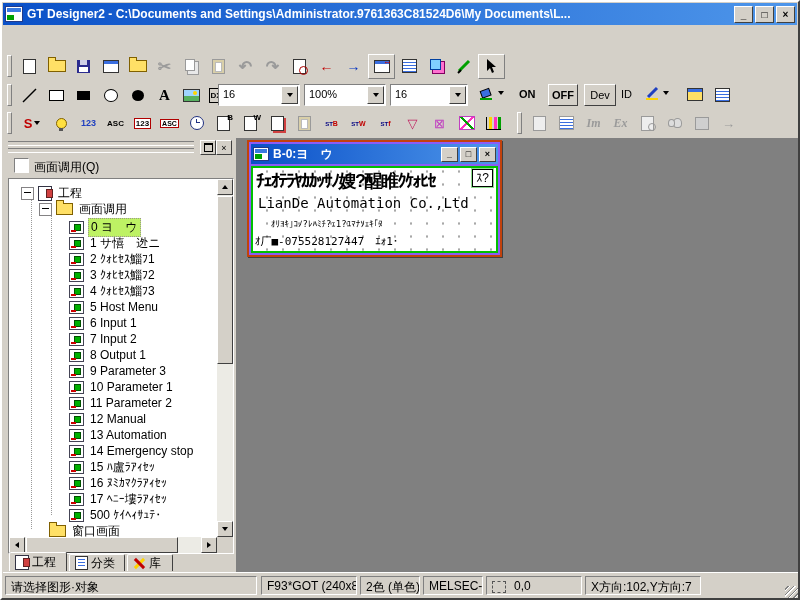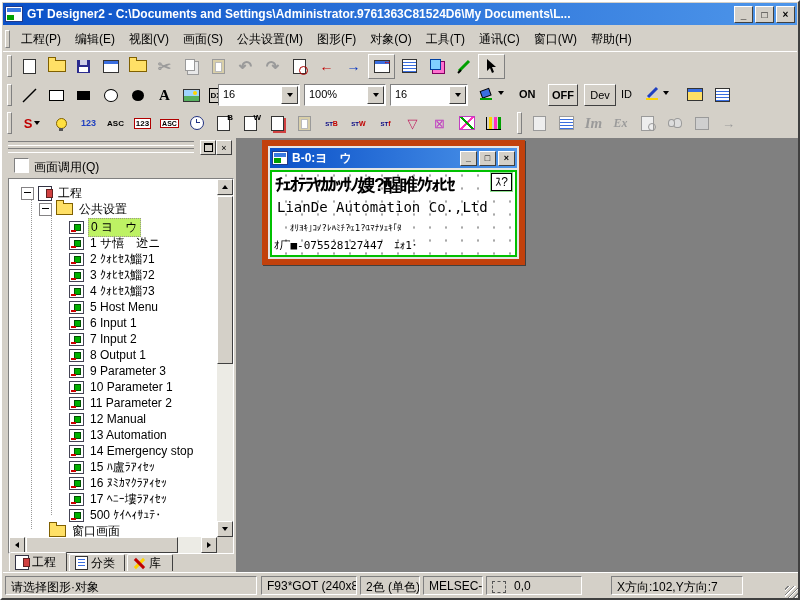--- a/index.html
+++ b/index.html
@@ -115,22 +115,22 @@
   .tab{position:absolute;height:17px;background:#d4d0c8;border:1px solid;border-color:#fff #404040 #404040 #fff;border-bottom:none;
      border-radius:2px 2px 0 0;display:flex;align-items:center;gap:3px;font-size:12px;padding:0 5px;box-sizing:border-box;}
   .tab.active{height:19px;z-index:3;}
   .minilist{width:11px;height:12px;background:#fff;border:1px solid #333;
      background-image:repeating-linear-gradient(#3a6ee0 0 1px,transparent 1px 3px);background-position:2px 2px;background-size:7px 9px;background-repeat:no-repeat;}
   .xtool{position:relative;width:13px;height:13px;}
   .xtool i{position:absolute;left:5px;top:0;width:3px;height:13px;background:#ffd400;transform:rotate(45deg);}
   .xtool i+i{background:#c00000;transform:rotate(-45deg);}
 
   
-  .docwin{left:260px;top:138px;width:251px;height:113px;background:#e5e5e5;
-     border:6px solid #c2410c;box-shadow:1px 1px 0 #404040;}
+  .docwin{left:245px;top:138px;width:251px;height:113px;background:#8b5cf6;
+     border:2px solid #c2410c;box-shadow:1px 1px 0 #404040;}
   .doctitle{position:absolute;left:2px;top:2px;right:2px;height:20px;
      background:linear-gradient(90deg,#0a50c8,#4e96ea);display:flex;align-items:center;padding:0 2px;box-sizing:border-box;}
   .doctitle .t{color:#fff;font-weight:bold;font-size:12px;flex:1;margin-left:4px;white-space:nowrap;}
   .docbtn{width:15px;height:13px;background:#d4d0c8;font-size:9px;font-weight:bold;margin-left:2px;
      border:1px solid;border-color:#fff #404040 #404040 #fff;display:flex;align-items:center;justify-content:center;}
   .doccontent{position:absolute;left:2px;top:24px;right:2px;bottom:2px;background:#fff;
      border:2px solid #00c000;box-sizing:border-box;
      background-image:radial-gradient(circle,#a8a8a8 1px,transparent 1.3px);background-size:16px 13px;background-position:6px 10px;}
   .dline1{position:absolute;left:3px;top:1px;font-size:18px;font-weight:bold;letter-spacing:-1.5px;white-space:nowrap;}
   .dkey{position:absolute;right:3px;top:1px;border:1px solid #000;outline:1px solid #8fe08f;background:#fff;font-size:12px;padding:1px 3px;}
@@ -152,34 +152,20 @@
 <div id="app">
 
   <div class="abs titlebar">
     <span class="appicon"></span>
     <span class="t">GT Designer2 - C:\Documents and Settings\Administrator.9761363C81524D6\My Documents\L...</span>
     <span class="wbtn">_</span>
     <span class="wbtn">□</span>
     <span class="wbtn">×</span>
   </div>
 
-  <div class="abs menubar">
-    <span class="mgrip"></span>
-    <span class="mitem">工程(P)</span>
-    <span class="mitem">编辑(E)</span>
-    <span class="mitem">视图(V)</span>
-    <span class="mitem">画面(S)</span>
-    <span class="mitem">公共设置(M)</span>
-    <span class="mitem">图形(F)</span>
-    <span class="mitem">对象(O)</span>
-    <span class="mitem">工具(T)</span>
-    <span class="mitem">通讯(C)</span>
-    <span class="mitem">窗口(W)</span>
-    <span class="mitem">帮助(H)</span>
-  </div>
 
   <div class="abs tbrow" style="top:50px;">
     <span class="vgrip"></span>
     <span class="tb">
         <span class="art-doc"></span>
       </span>
     <span class="tb">
         <span class="art-folder"></span>
       </span>
     <span class="tb">
@@ -376,21 +362,21 @@
       </span>
     <span class="sep"></span>
       <span class="vgrip"></span>
     <span class="tb">
         <span class="art-doc g"></span>
       </span>
     <span class="tb">
         <span class="art-lines g" style="border-color:#9a9a9a;"></span>
       </span>
     <span class="tb">
-        <span class="g" style="font-family:'Liberation Serif',serif;font-style:italic;font-weight:bold;font-size:15px;">Im</span>
+        <span class="g" style="font-family:'Liberation Serif',serif;font-style:italic;font-weight:bold;font-size:12px;">Im</span>
       </span>
     <span class="tb">
         <span class="g" style="font-family:'Liberation Serif',serif;font-style:italic;font-weight:bold;font-size:12px;">Ex</span>
       </span>
     <span class="tb">
         <span class="art-doc g"></span>
         <span style="position:absolute;right:4px;bottom:4px;width:6px;height:6px;border:1px solid #9a9a9a;border-radius:50%;"></span>
       </span>
     <span class="tb">
         <span class="art-binoc"></span>
@@ -423,21 +409,21 @@
       <div class="dotv" style="left:42px;top:32px;height:304px;"></div>
 
       <div class="trow" style="left:12px;top:6px;">
         <span class="exp"></span>
         <span class="proj"></span>
         <span class="lbl">工程</span>
       </div>
       <div class="trow" style="left:30px;top:22px;">
         <span class="exp"></span>
         <span class="fold"></span>
-        <span class="lbl">公共设置</span>
+        <span class="lbl">画面调用</span>
       </div>
 
       <div class="trow sel" style="left:56px;top:40px;">
           <span class="scr"></span>
           <span class="lbl">0 ヨ　ウ</span>
         </div>
       <div class="trow" style="left:56px;top:56px;">
           <span class="scr"></span>
           <span class="lbl">1 サ憘　迯ニ</span>
         </div>
@@ -568,17 +554,17 @@
       <span class="dline4">ｵ厂■-075528127447　ｴｫ1･</span>
     </div>
   </div>
 
   <div class="abs statusbar">
     <span class="sp" style="left:2px;width:252px;">请选择图形·对象</span>
     <span class="sp" style="left:258px;width:96px;">F93*GOT (240x80)</span>
     <span class="sp" style="left:357px;width:60px;">2色 (单色)</span>
     <span class="sp" style="left:420px;width:60px;">MELSEC-FX</span>
     <span class="sp" style="left:483px;width:96px;"><span class="dashrect"></span><span>0,0</span></span>
-    <span class="sp" style="left:608px;width:132px;">X方向:102,Y方向:7</span>
+    <span class="sp" style="left:582px;width:116px;">X方向:102,Y方向:7</span>
     <span class="gripc"></span>
   </div>
 
 </div>
 
 </body></html>

